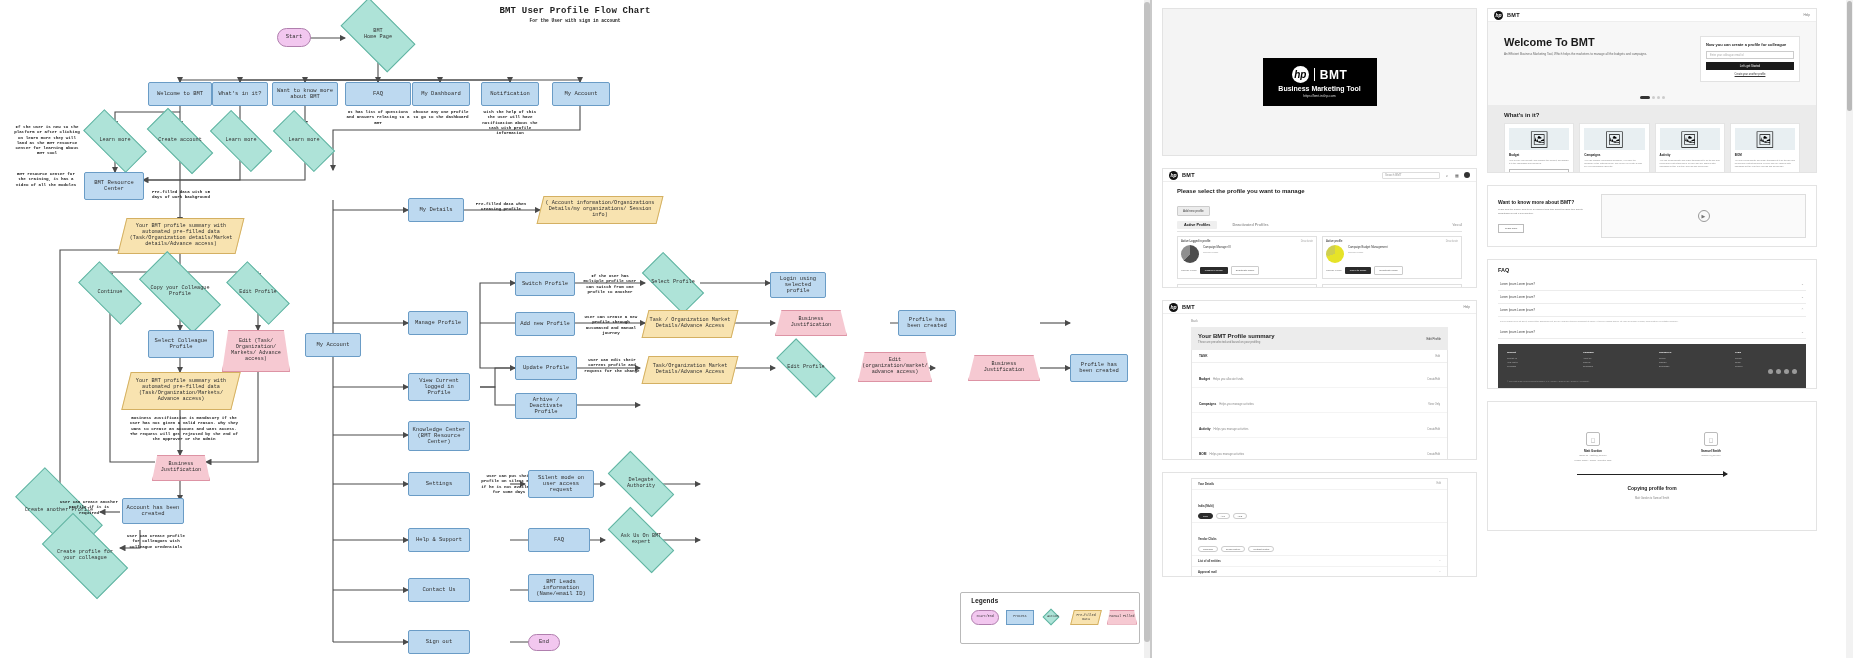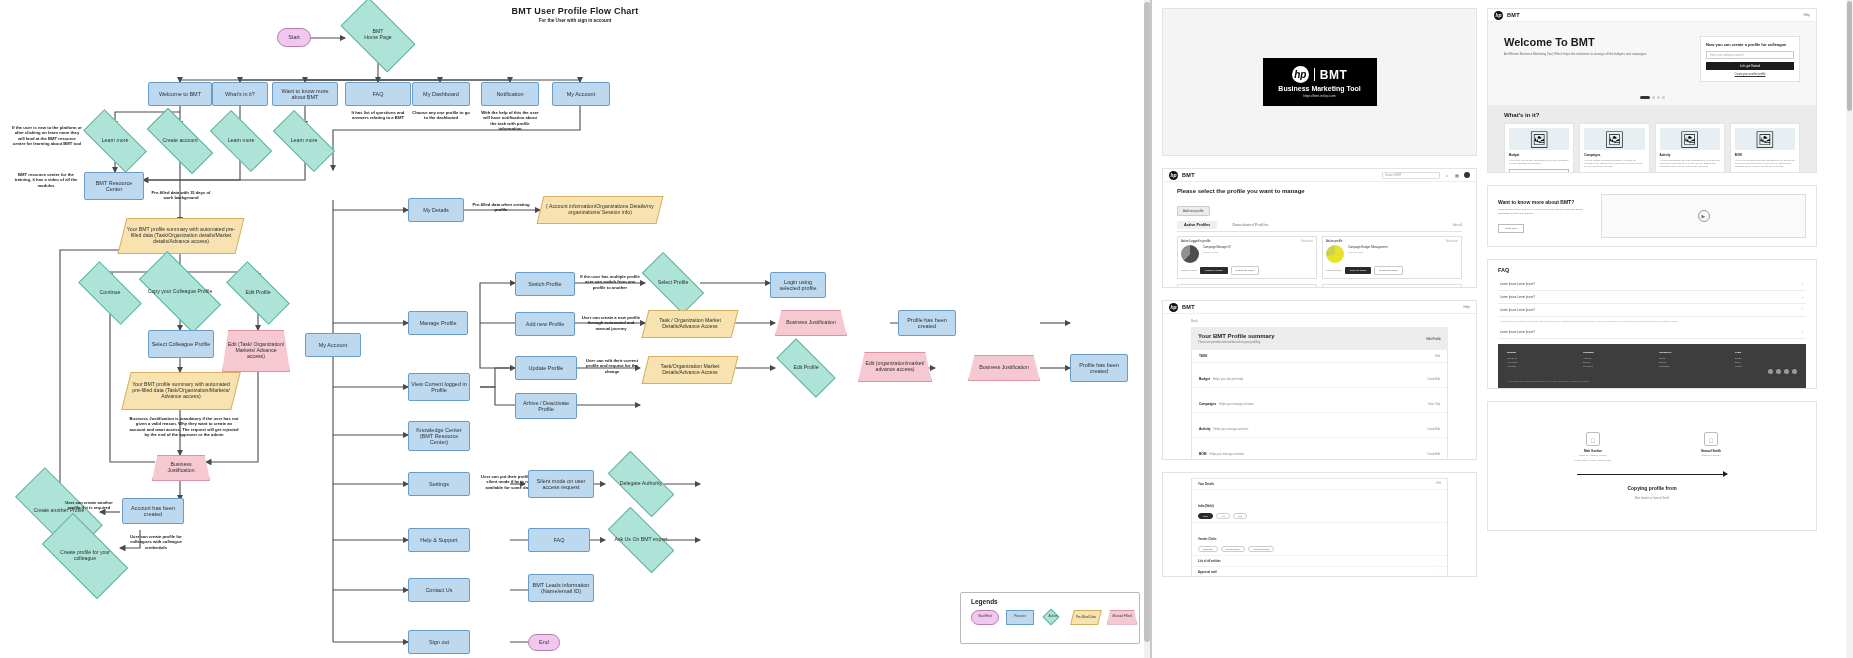--- a/index.html
+++ b/index.html
@@ -26,21 +26,21 @@
     background:#ffffff;
     display:flex;
     gap:10px;
     padding:8px 10px 8px 10px;
   }
   .mock-col { display:flex; flex-direction:column; gap:12px; }
   .mock-col.left { width:315px; }
   .mock-col.right { width:330px; }
 
   
-  #flow-canvas { position:absolute; inset:0; }
+  #flow-canvas { position:absolute; inset:0;font-family:Liberation Mono, monospace; }
   svg.edges { position:absolute; left:0; top:0; width:1152px; height:658px; pointer-events:none; }
 
   .node { position:absolute; display:flex; align-items:center; justify-content:center;
           text-align:center; color:#303030; line-height:1.15; }
   .node .lbl { display:block; padding:1px 2px; }
 
   
   .n-term {
     background:#f2c7ef; border:1px solid #b07fae; border-radius:14px;
     font-size:5.5px;

